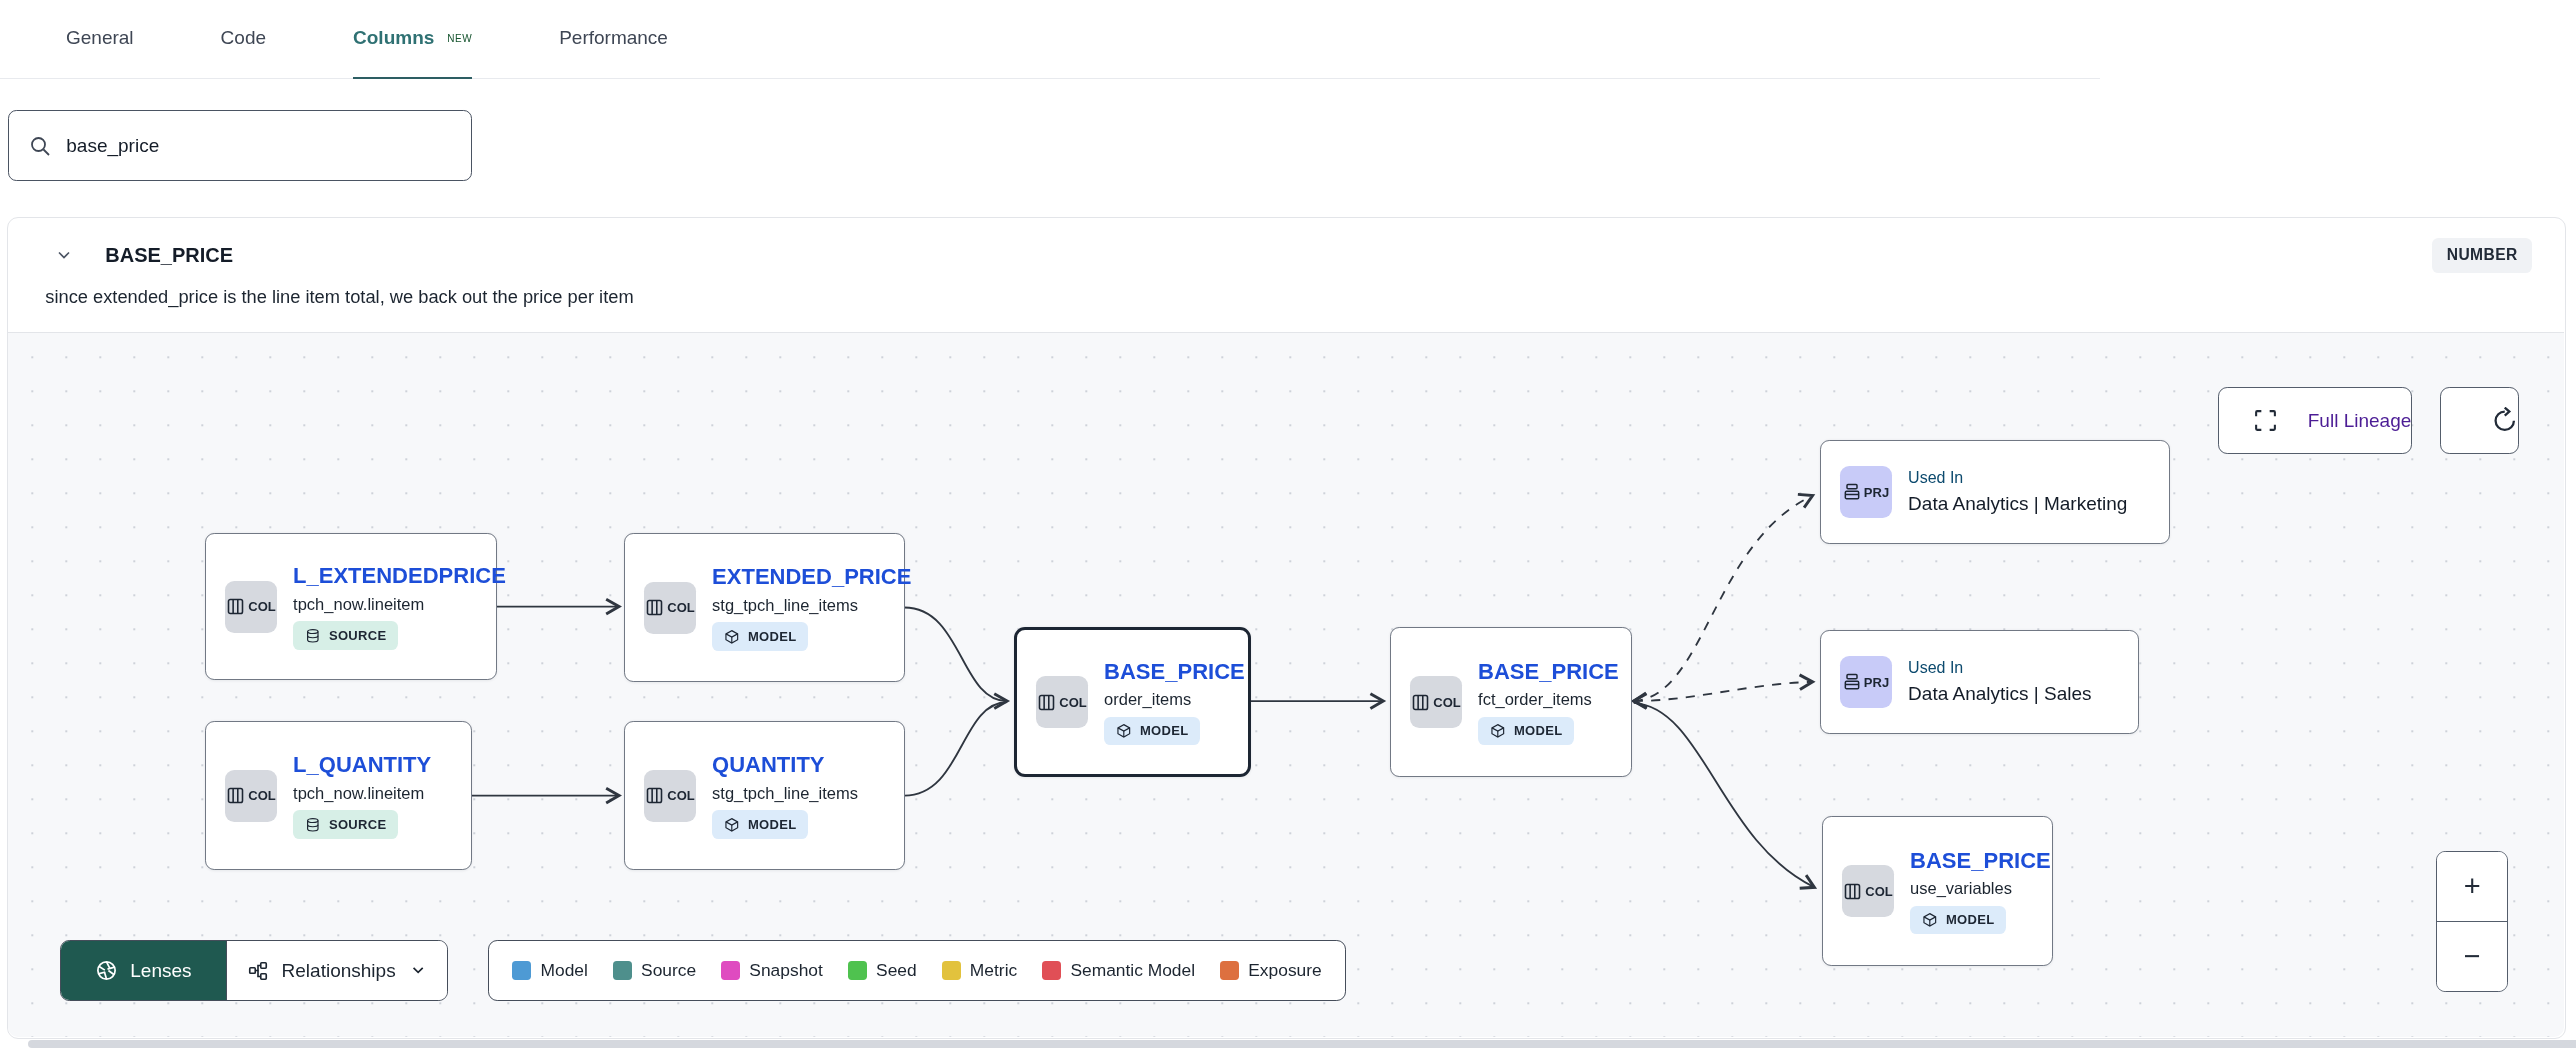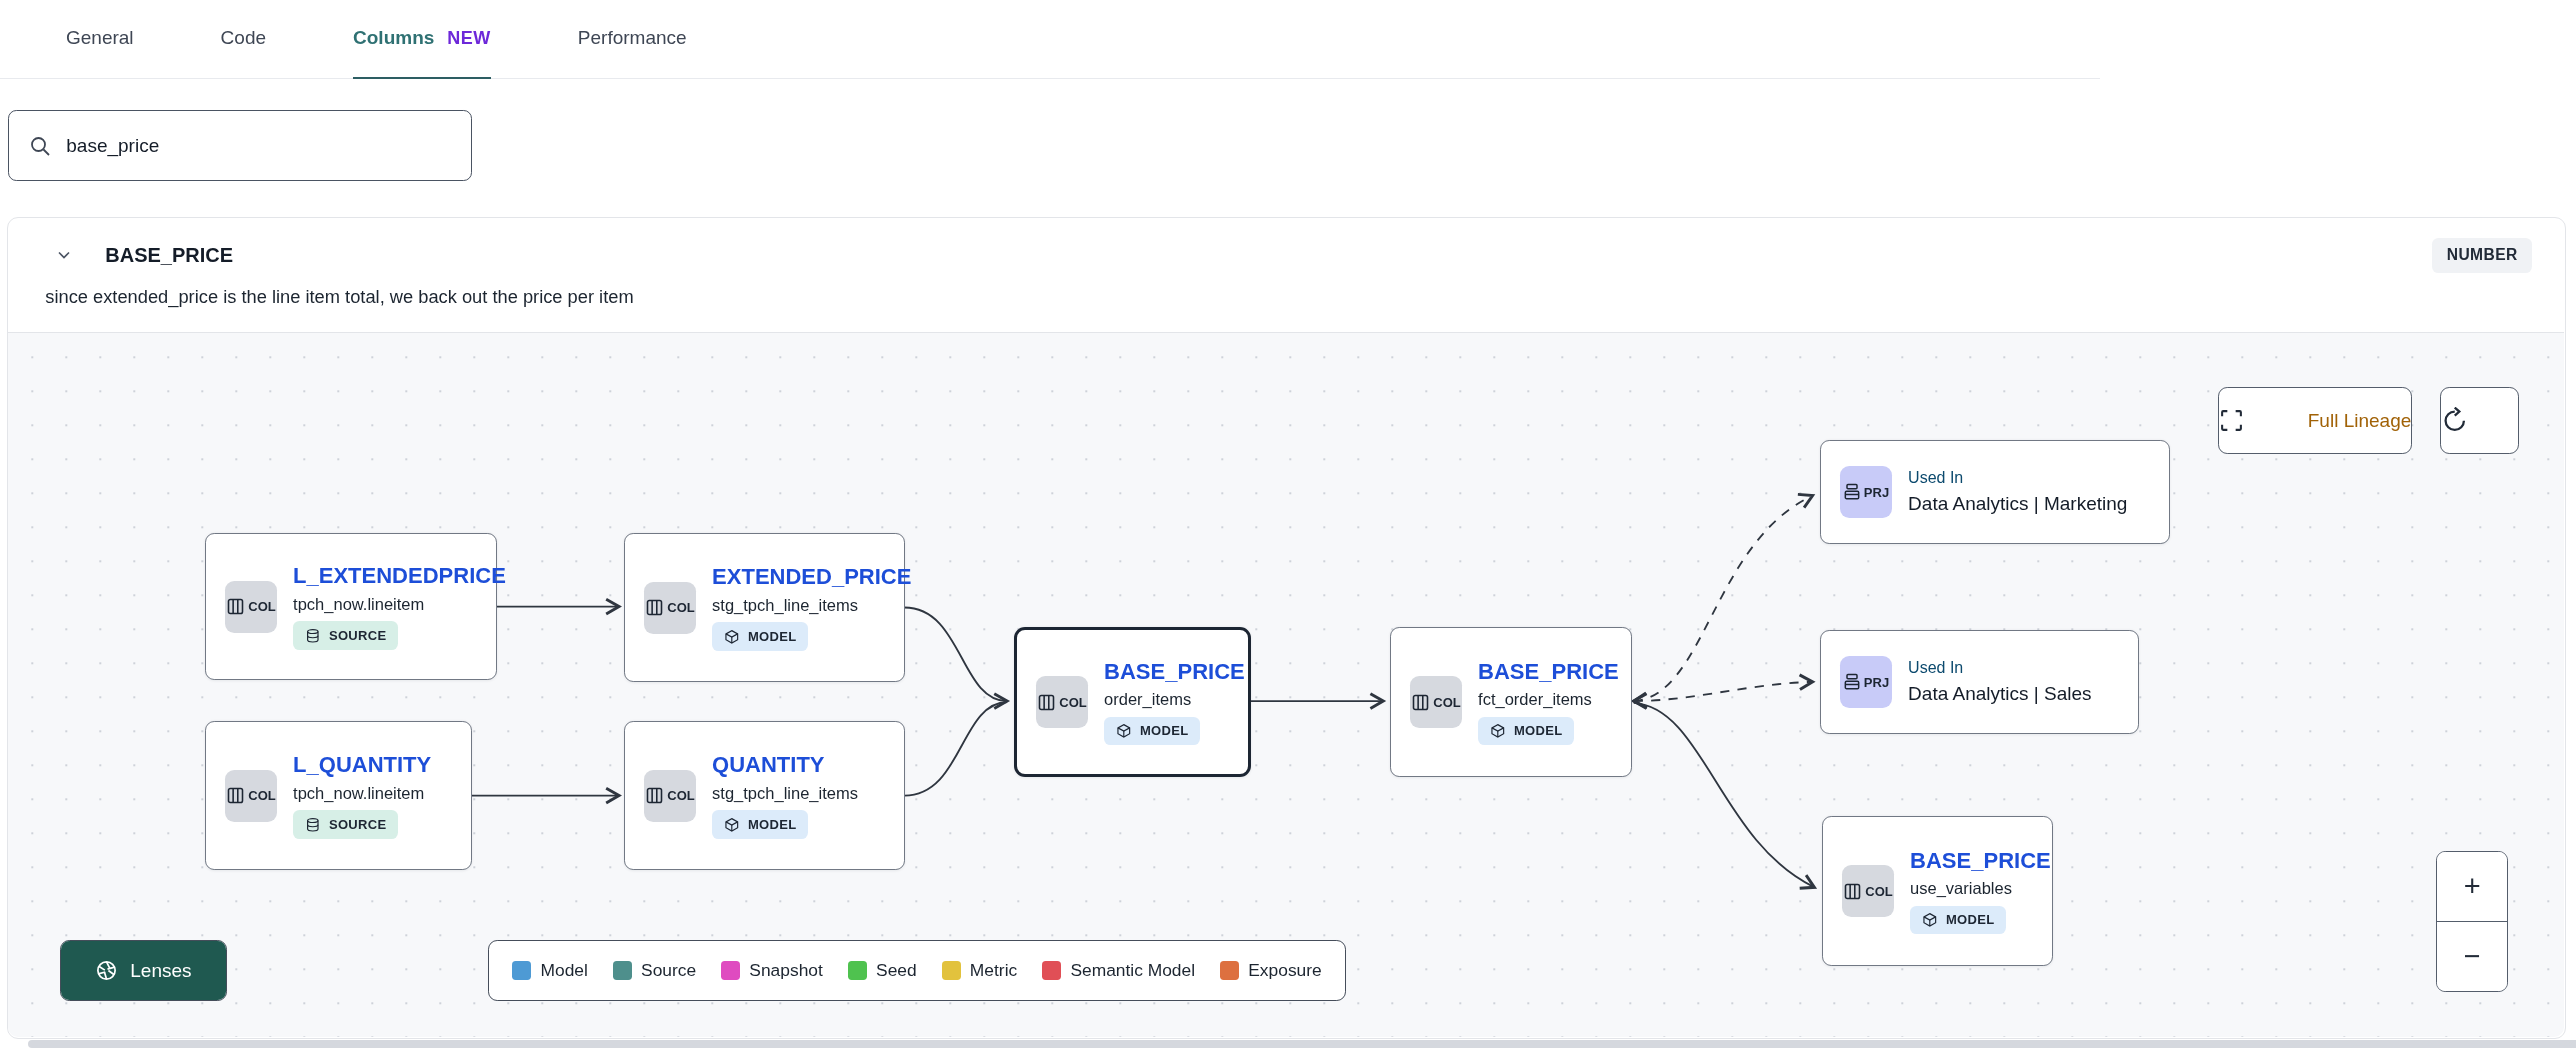--- a/index.html
+++ b/index.html
@@ -6,21 +6,21 @@
   html,body { width:2576px; height:1053px; background:#ffffff;
     font-family:"Liberation Sans","DejaVu Sans",sans-serif; color:#1c2530; overflow:hidden; }
   body { position:relative; }
 
   
   .tabbar { position:absolute; left:0; top:0; width:2100px; height:79px;
     border-bottom:1.8px solid #e8eaee; display:flex; align-items:stretch; padding-left:66px; gap:87px; background:#fff; }
   .tab { display:inline-flex; align-items:center; gap:13px; font-size:19px; font-weight:500;
     color:#3e4654; cursor:pointer; border-bottom:3.7px solid transparent; margin-bottom:-1.8px; }
   .tab.selected { color:#2f7173; font-weight:700; border-bottom-color:#2d5e63; }
-  .tab .new-badge { color:#6d28d9; font-weight:700; font-size:18px; letter-spacing:0.5px; }
+  .tab .new-badge { color:#14532d; font-weight:400; font-size:10px; letter-spacing:0.5px; }
   .tab .count-badge { background:#e9eaee; color:#3e4654; width:39px; height:39px; border-radius:50%;
     display:inline-flex; align-items:center; justify-content:center; font-size:16.5px; font-weight:500; }
 
   
   .search-row { position:absolute; left:0; top:79px; width:2576px; height:138px; background:#fff; }
   .search-box { position:absolute; left:8.3px; top:31px; width:464px; height:71px;
     border:1.8px solid #4a5362; border-radius:8.3px; background:#fff; display:flex; align-items:center; padding:0 18.3px; gap:14.7px; }
   .search-box svg { flex:0 0 auto; }
   .search-box input { border:none; outline:none; font-size:19px; color:#141c28; width:100%;
     font-family:"Liberation Sans","DejaVu Sans",sans-serif; background:transparent; }
@@ -58,21 +58,21 @@
   .node-subtitle { font-size:16.5px; color:#1c2530; white-space:nowrap; }
   .pill { display:inline-flex; align-items:center; gap:8.3px; align-self:flex-start;
     border-radius:6.4px; padding:6.4px 12px; font-size:13px; font-weight:700; letter-spacing:0.3px; color:#1d2633; margin-top:1.8px; }
   .pill.source { background:#d7efe7; }
   .pill.model { background:#dcebfa; }
   .node-eyebrow { font-size:16px; color:#0c4a6e; }
   .node-title-lg { font-size:19px; font-weight:400; color:#141c28; white-space:nowrap; }
 
   
   .btn { background:#fff; border:1.8px solid #545d6b; border-radius:9.2px; display:flex;
-    align-items:center; justify-content:space-between; gap:30px; font-size:19px; color:#a16207; cursor:pointer; }
+    align-items:center; justify-content:flex-end; gap:30px; font-size:19px; color:#4c1d95; cursor:pointer; }
   .full-lineage-btn { position:absolute; left:2210px; top:54px; width:194px; height:67px; }
   .refresh-btn { position:absolute; left:2432px; top:54px; width:79px; height:67px; }
 
   .lenses-group { position:absolute; left:52px; top:607px; height:61px; display:flex;
     border:1.8px solid #454d5a; border-radius:9.2px; overflow:hidden; background:#fff; }
   .lenses-btn { background:#1f5950; color:#fff; display:flex; align-items:center; gap:12px;
     padding:0 34px; font-size:19px; font-weight:500; cursor:pointer; }
   .relationships-btn { display:flex; align-items:center; gap:13px; padding:0 20px; font-size:19px;
     color:#1c2530; background:#fff; cursor:pointer; border-left:1.8px solid #454d5a; }
 
@@ -371,20 +371,33 @@
           <circle cx="12" cy="12" r="9"></circle>
           <path d="M12 3 L15.5 9.8"></path>
             <path d="M20.5 8.5 L13 10.5"></path>
             <path d="M20 16.5 L14 12"></path>
           <path d="M12 21 L10 14.2"></path>
             <path d="M3.5 15.5 L10.7 13.6"></path>
             <path d="M4 7.5 L10.3 11.6"></path>
         </svg>
         <span>Lenses</span>
       </div>
+      <div class="relationships-btn">
+        <svg class="icon" width="22" height="22" viewBox="0 0 24 24" fill="none" stroke="#1c2530" stroke-width="1.8">
+          <rect x="3" y="8.5" width="6" height="6" rx="1"></rect>
+            <rect x="15" y="3" width="6" height="6" rx="1"></rect>
+            <rect x="15" y="15" width="6" height="6" rx="1"></rect>
+          <path d="M9 11.5 h3 V6 h3"></path>
+            <path d="M12 11.5 V18 h3"></path>
+        </svg>
+        <span>Relationships</span>
+        <svg class="icon" width="18.3" height="18.3" viewBox="0 0 24 24" fill="none" stroke="#1c2530" stroke-width="2.2">
+          <polyline points="6,9 12,15 18,9"></polyline>
+        </svg>
+      </div>
     </div>
 
     <div class="legend">
       <div class="legend-item">
         <span class="swatch" style="background: rgb(78, 154, 212);"></span>
         <span>Model</span>
       </div>
       <div class="legend-item">
         <span class="swatch" style="background: rgb(78, 143, 140);"></span>
         <span>Source</span>

